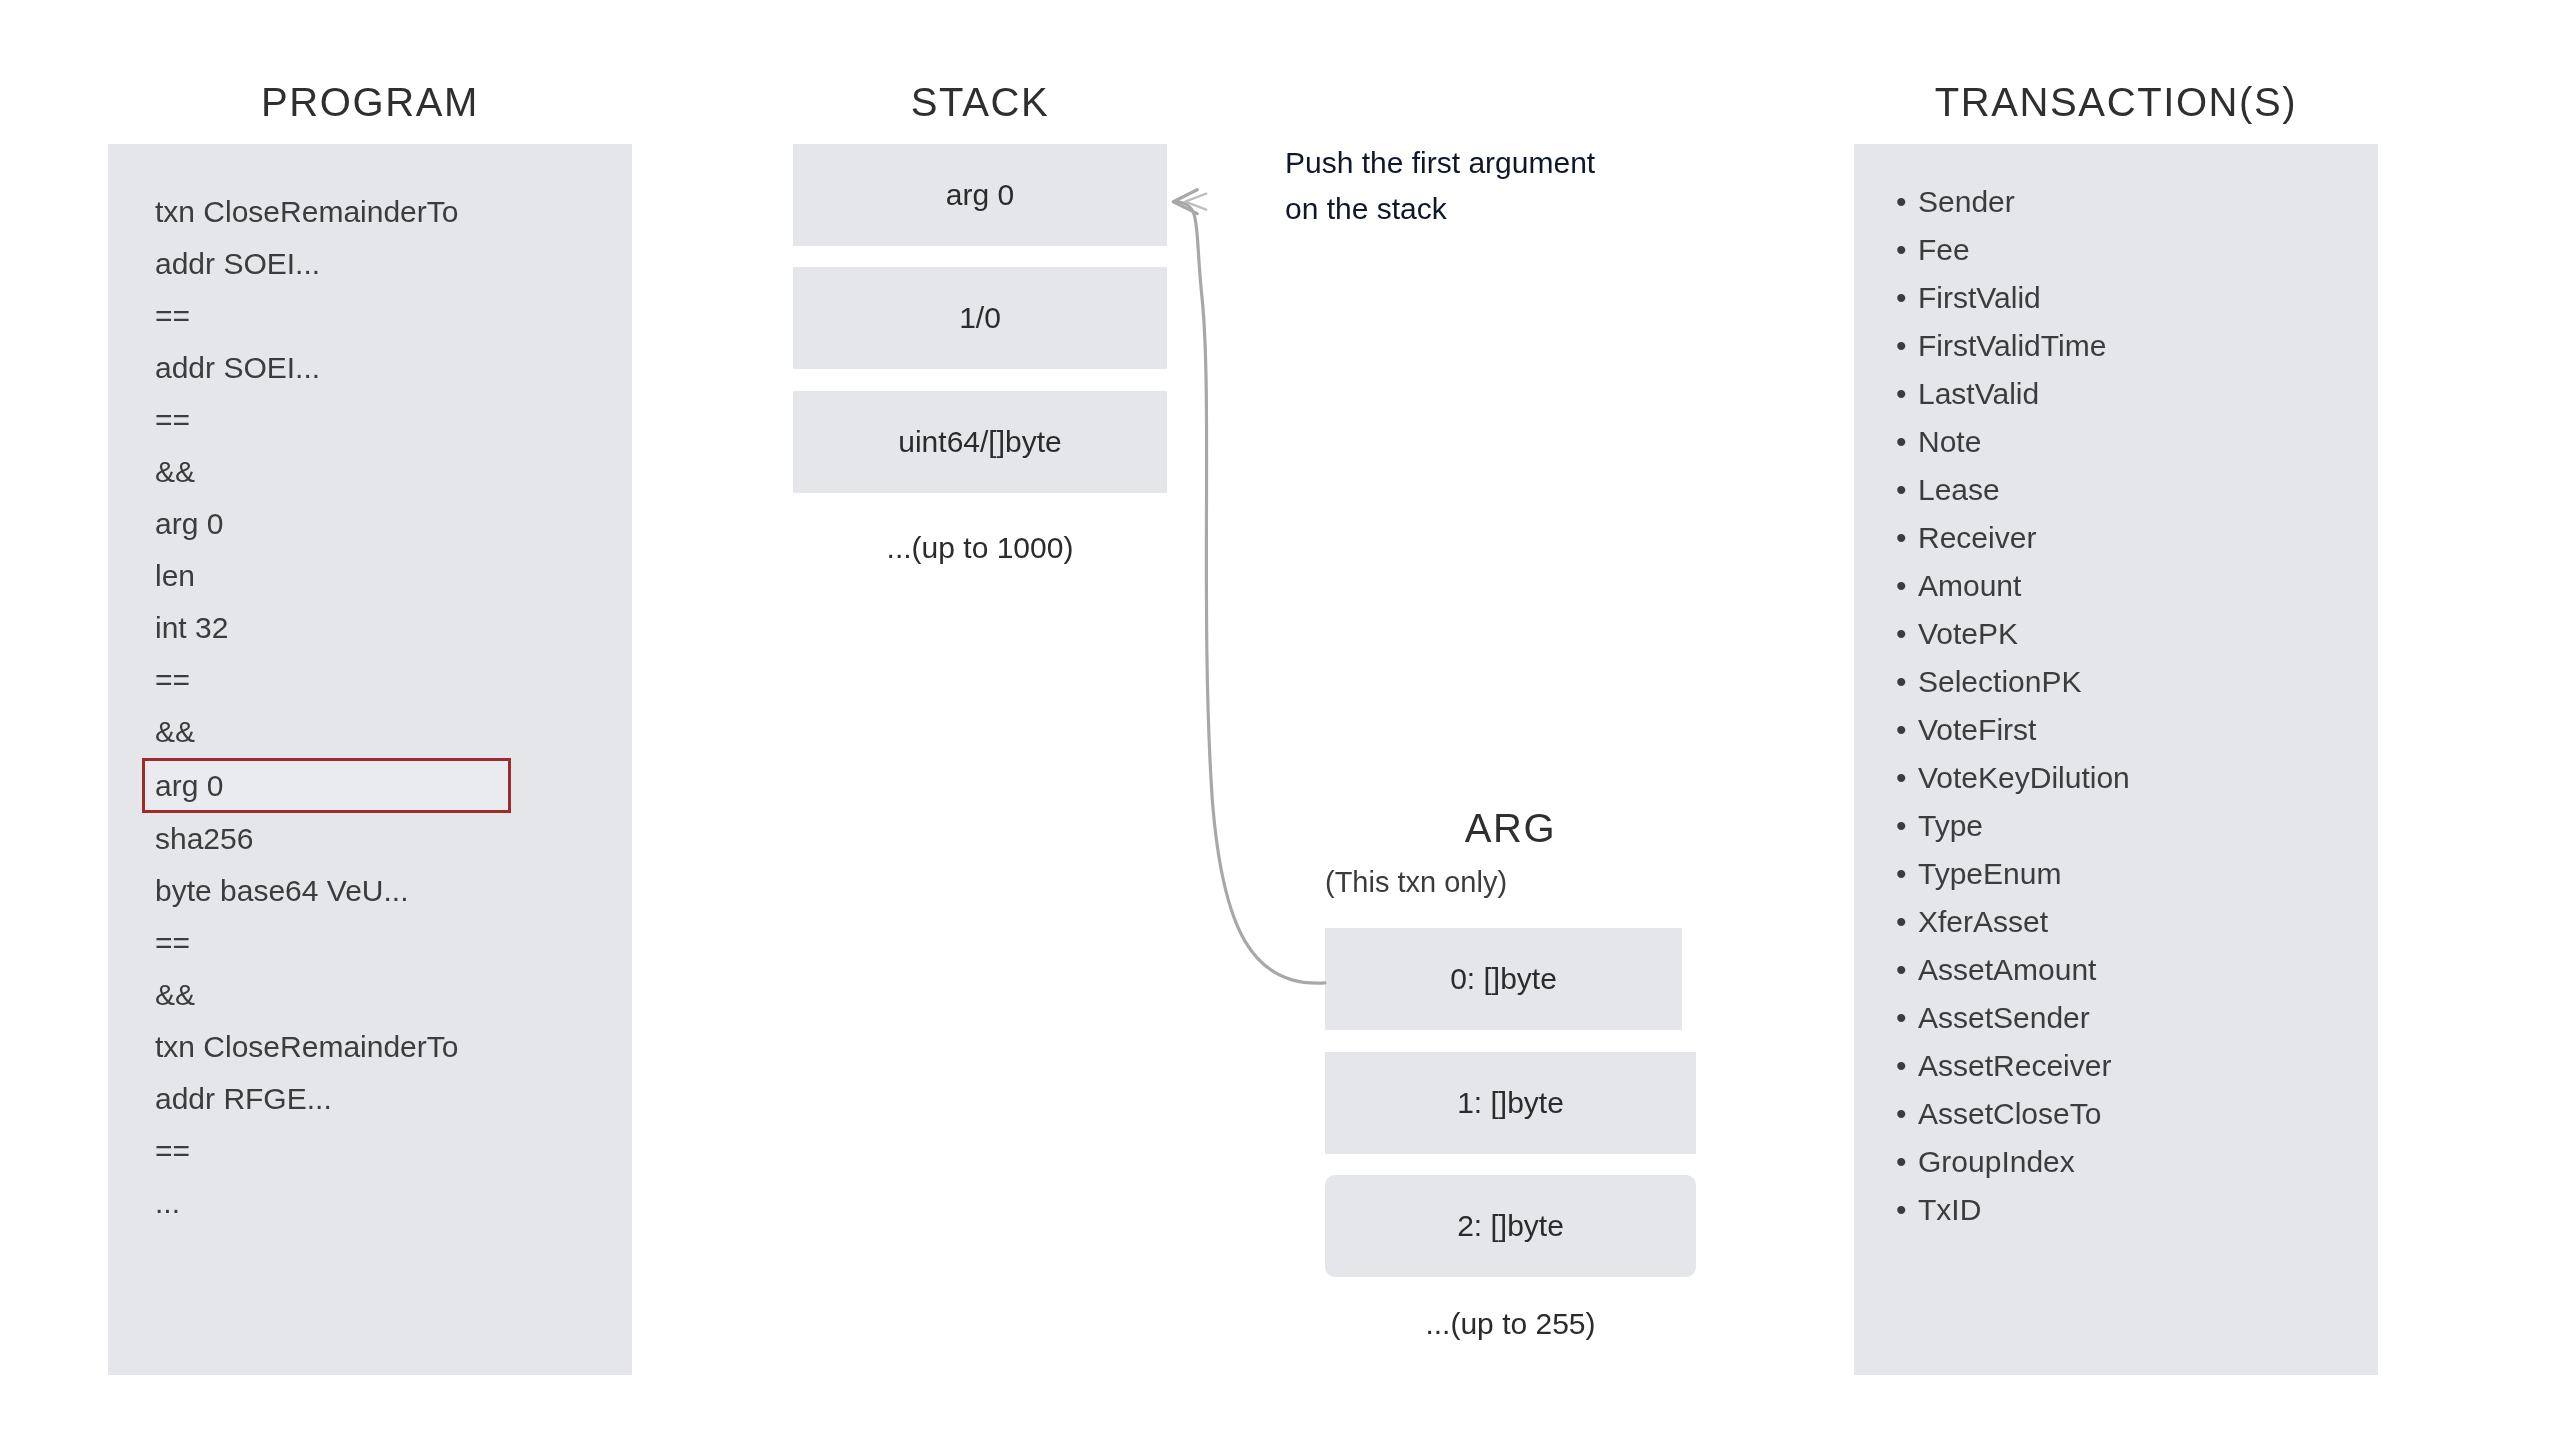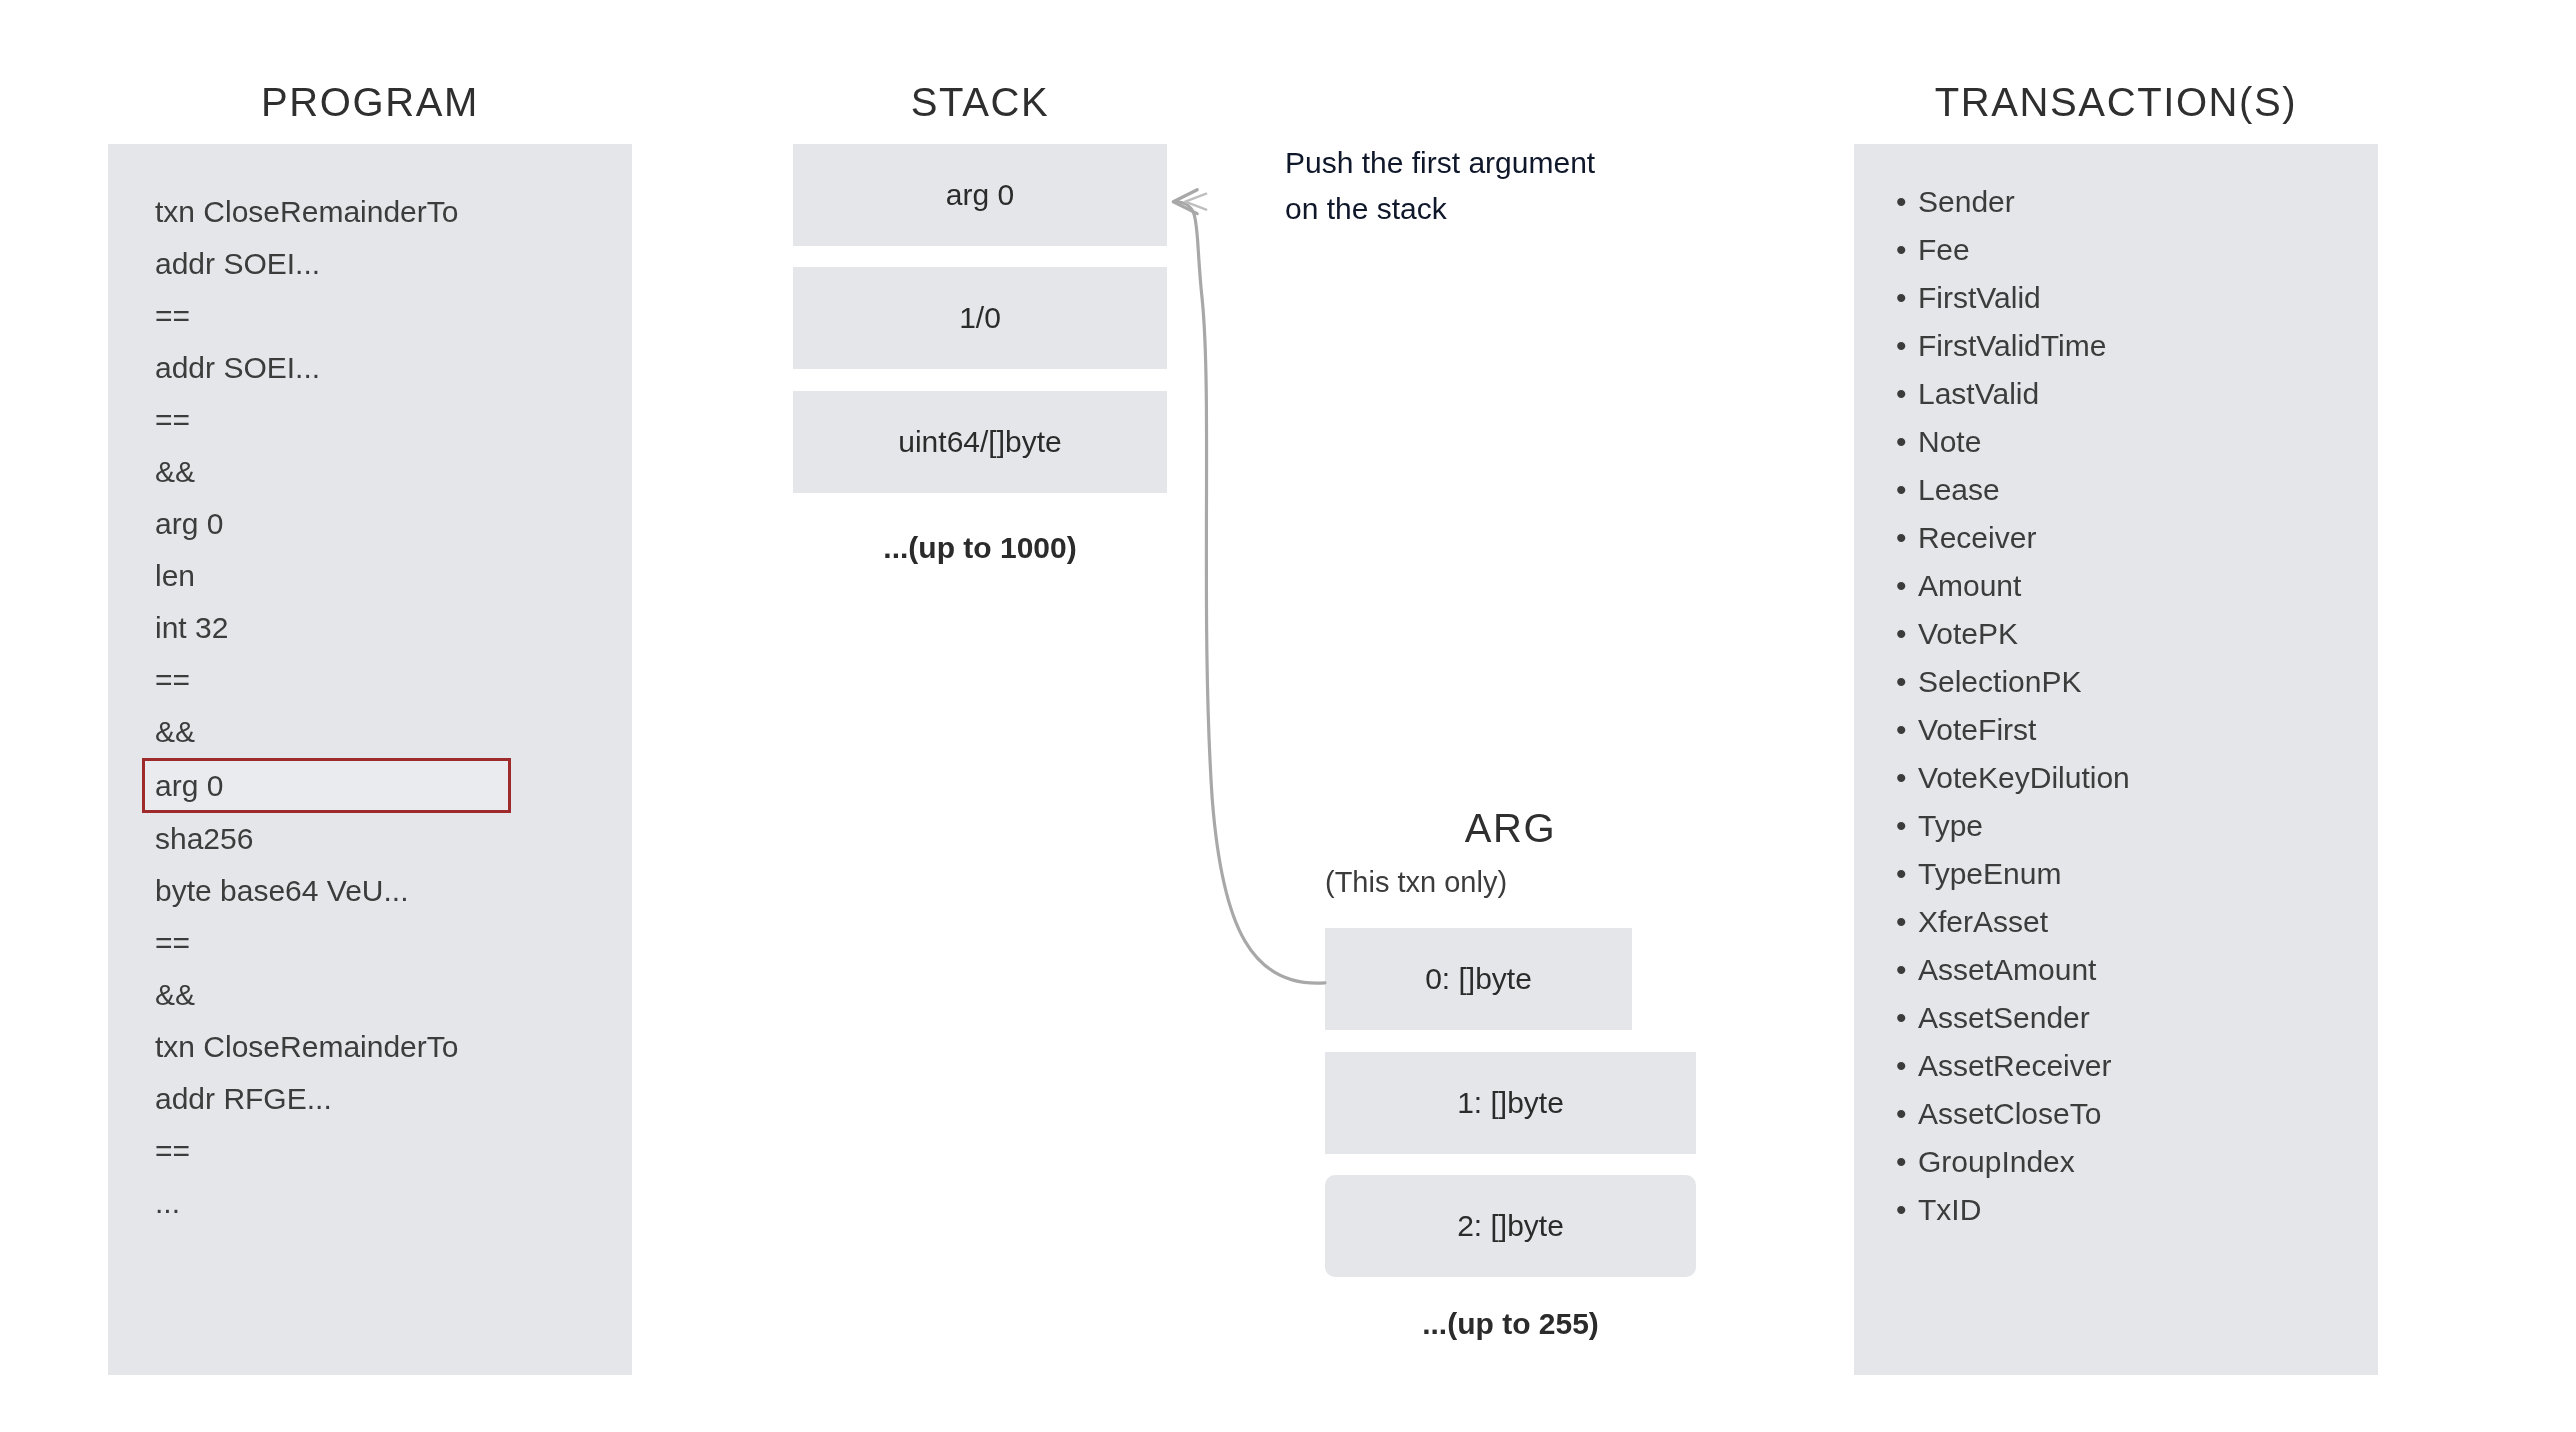--- a/index.html
+++ b/index.html
@@ -77,21 +77,21 @@
     background: #e4e6e9;
     display: flex;
     align-items: center;
     justify-content: center;
     font-size: 30px;
     color: #2b2b2b;
   }
   .cell-caption {
     position: absolute;
     font-size: 30px;
-    font-weight: 700;
+    font-weight: 400;
     color: #2b2b2b;
     text-align: center;
     white-space: nowrap;
   }
 
   
   .annotation {
     position: absolute;
     font-size: 30px;
     line-height: 46px;
@@ -174,21 +174,21 @@
   <div class="annotation" style="left:1285px; top:140px;">
     <div>Push the first argument</div>
     <div>on the stack</div>
   </div>
 
   <div class="col-title" style="left:1325px; top:806px; width:371px;">ARG</div>
 
   <div class="sub-title" style="left:1325px; top:866px; width:371px;">(This txn only)</div>
 
   <div id="arg-cells">
-      <div class="cell" style="left: 1325px; width: 307px; top: 928px; height: 102px;">0: []byte</div>
+      <div class="cell" style="left: 1325px; width: 357px; top: 928px; height: 102px;">0: []byte</div>
       <div class="cell" style="left: 1325px; width: 371px; top: 1052px; height: 102px;">1: []byte</div>
       <div class="cell" style="left: 1325px; width: 371px; top: 1175px; height: 102px; border-radius: 10px;">2: []byte</div>
     </div>
 
   <div class="cell-caption" style="left:1325px; top:1307px; width:371px;">...(up to 255)</div>
 
   <div class="col-title" style="left:1854px; top:80px; width:524px;">TRANSACTION(S)</div>
 
   <div class="panel" style="left:1854px; top:144px; width:524px; height:1231px;"></div>
 

